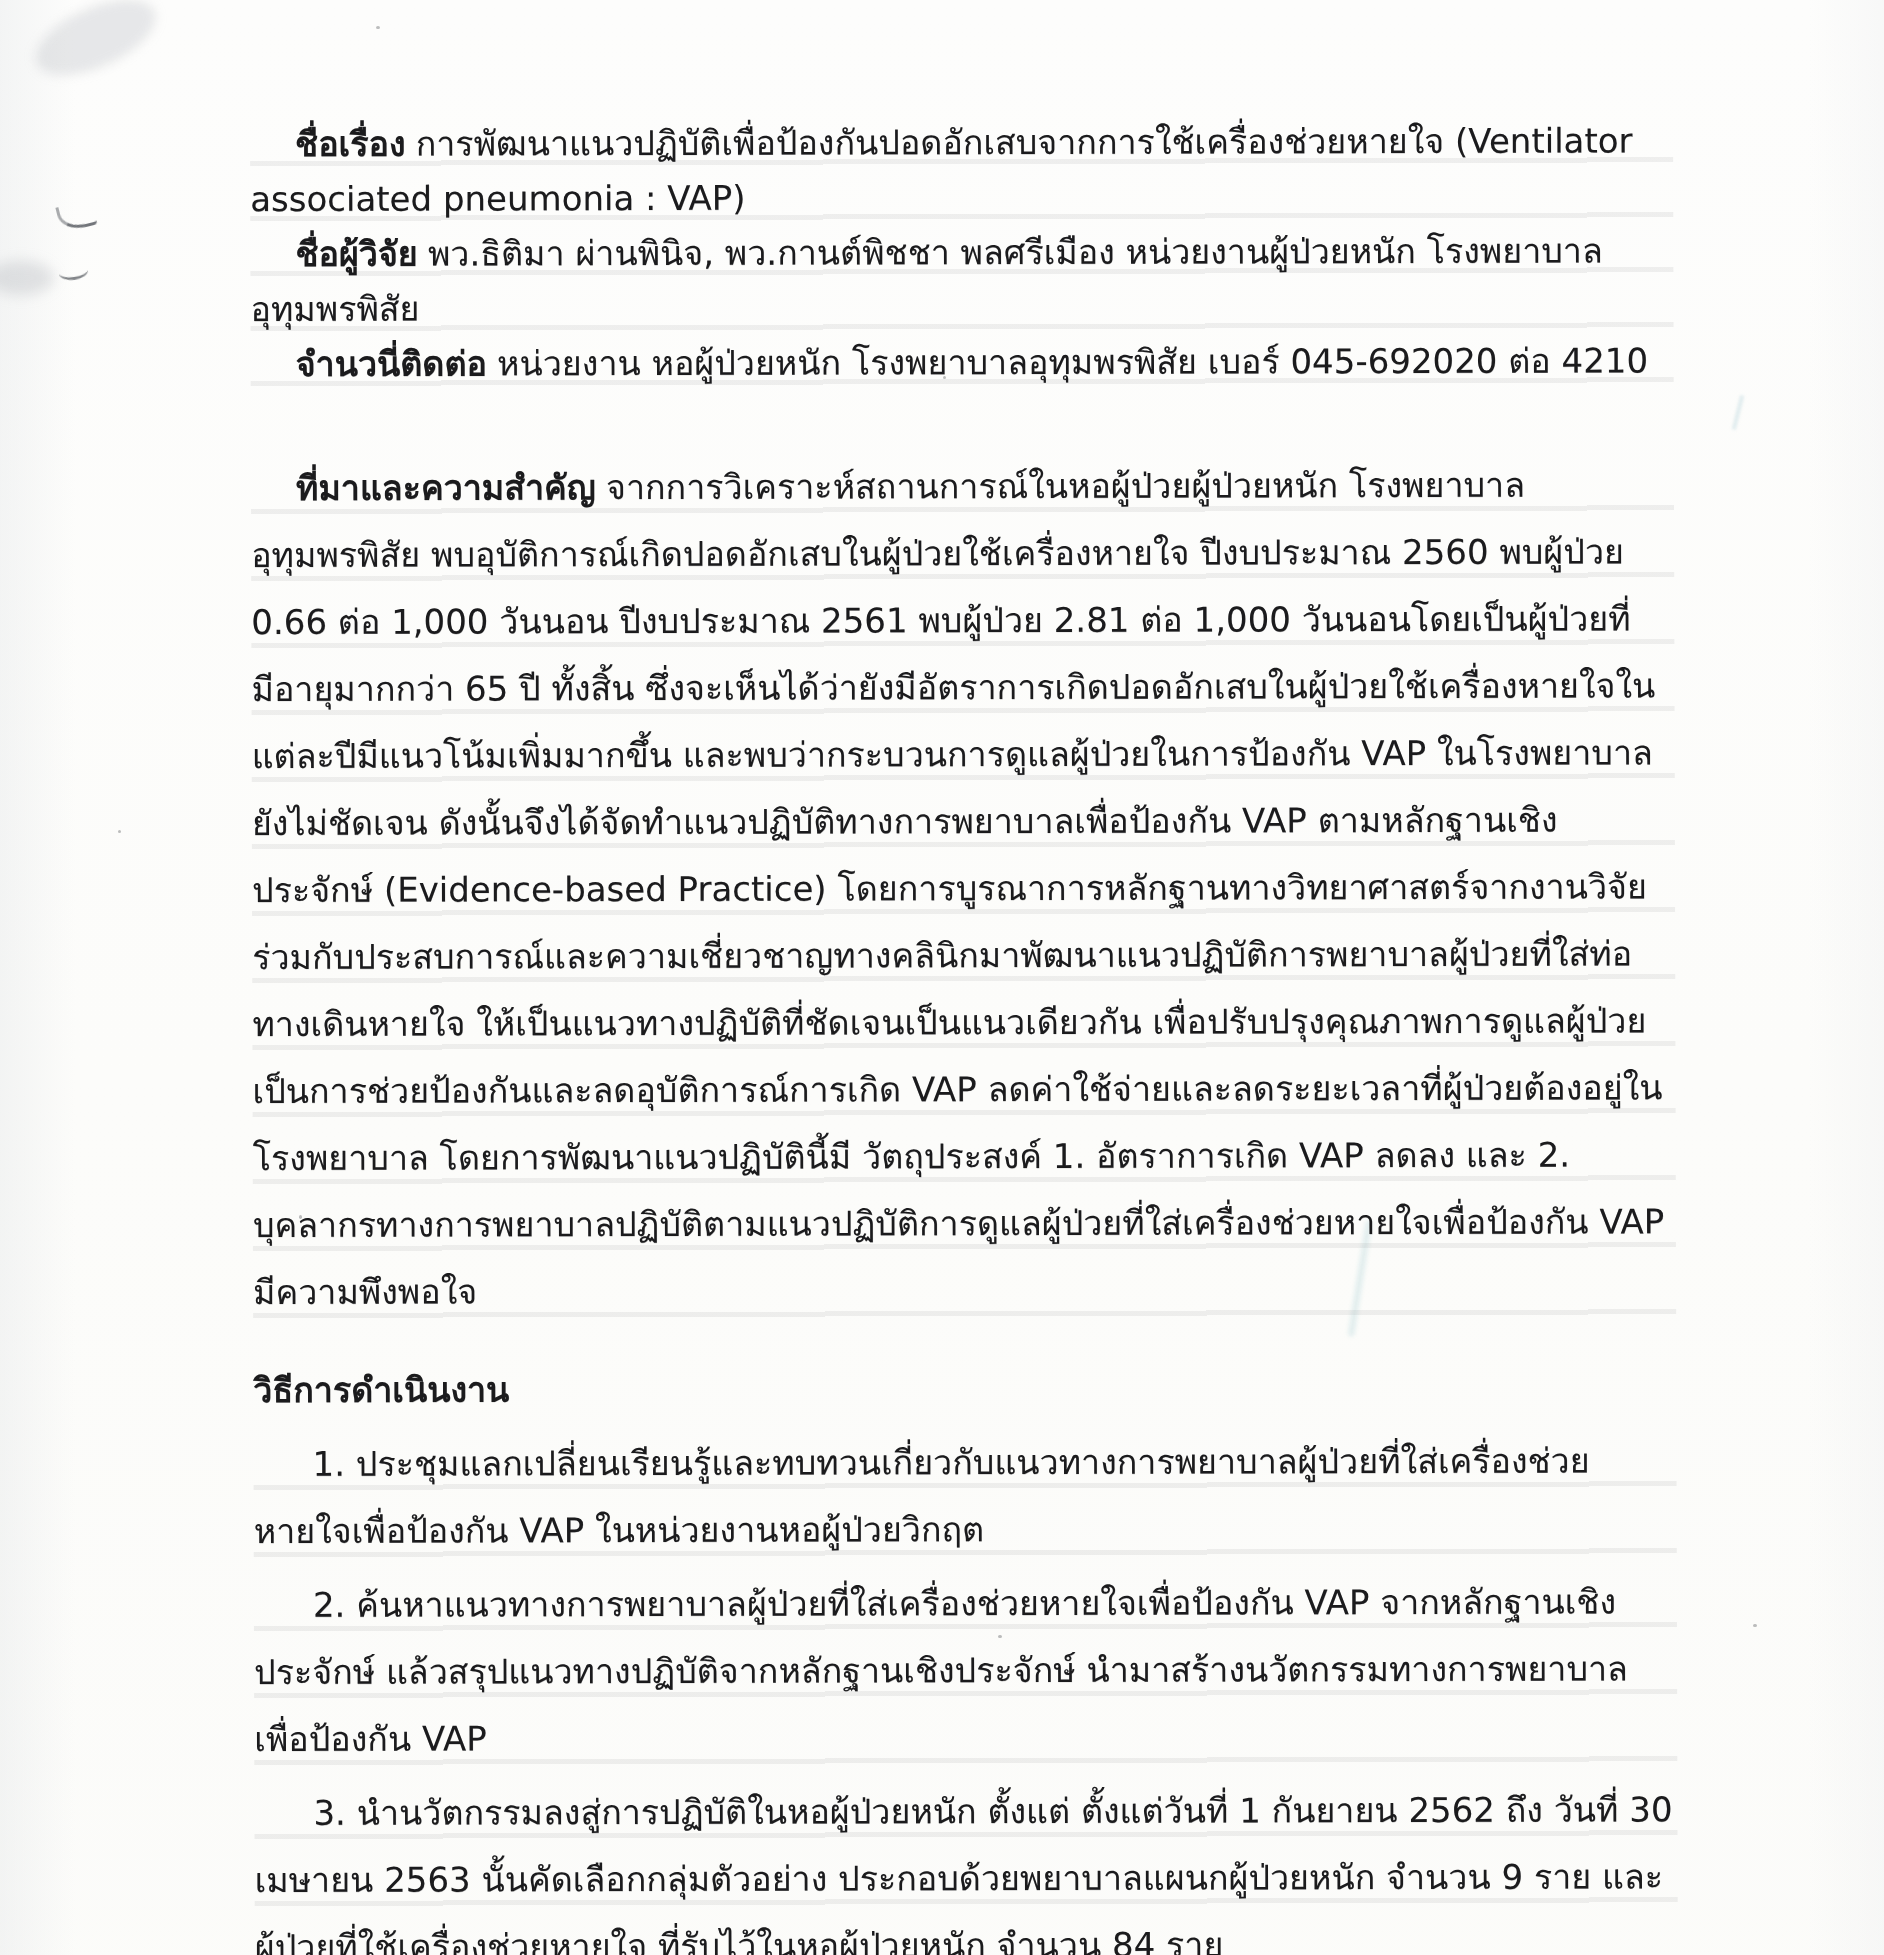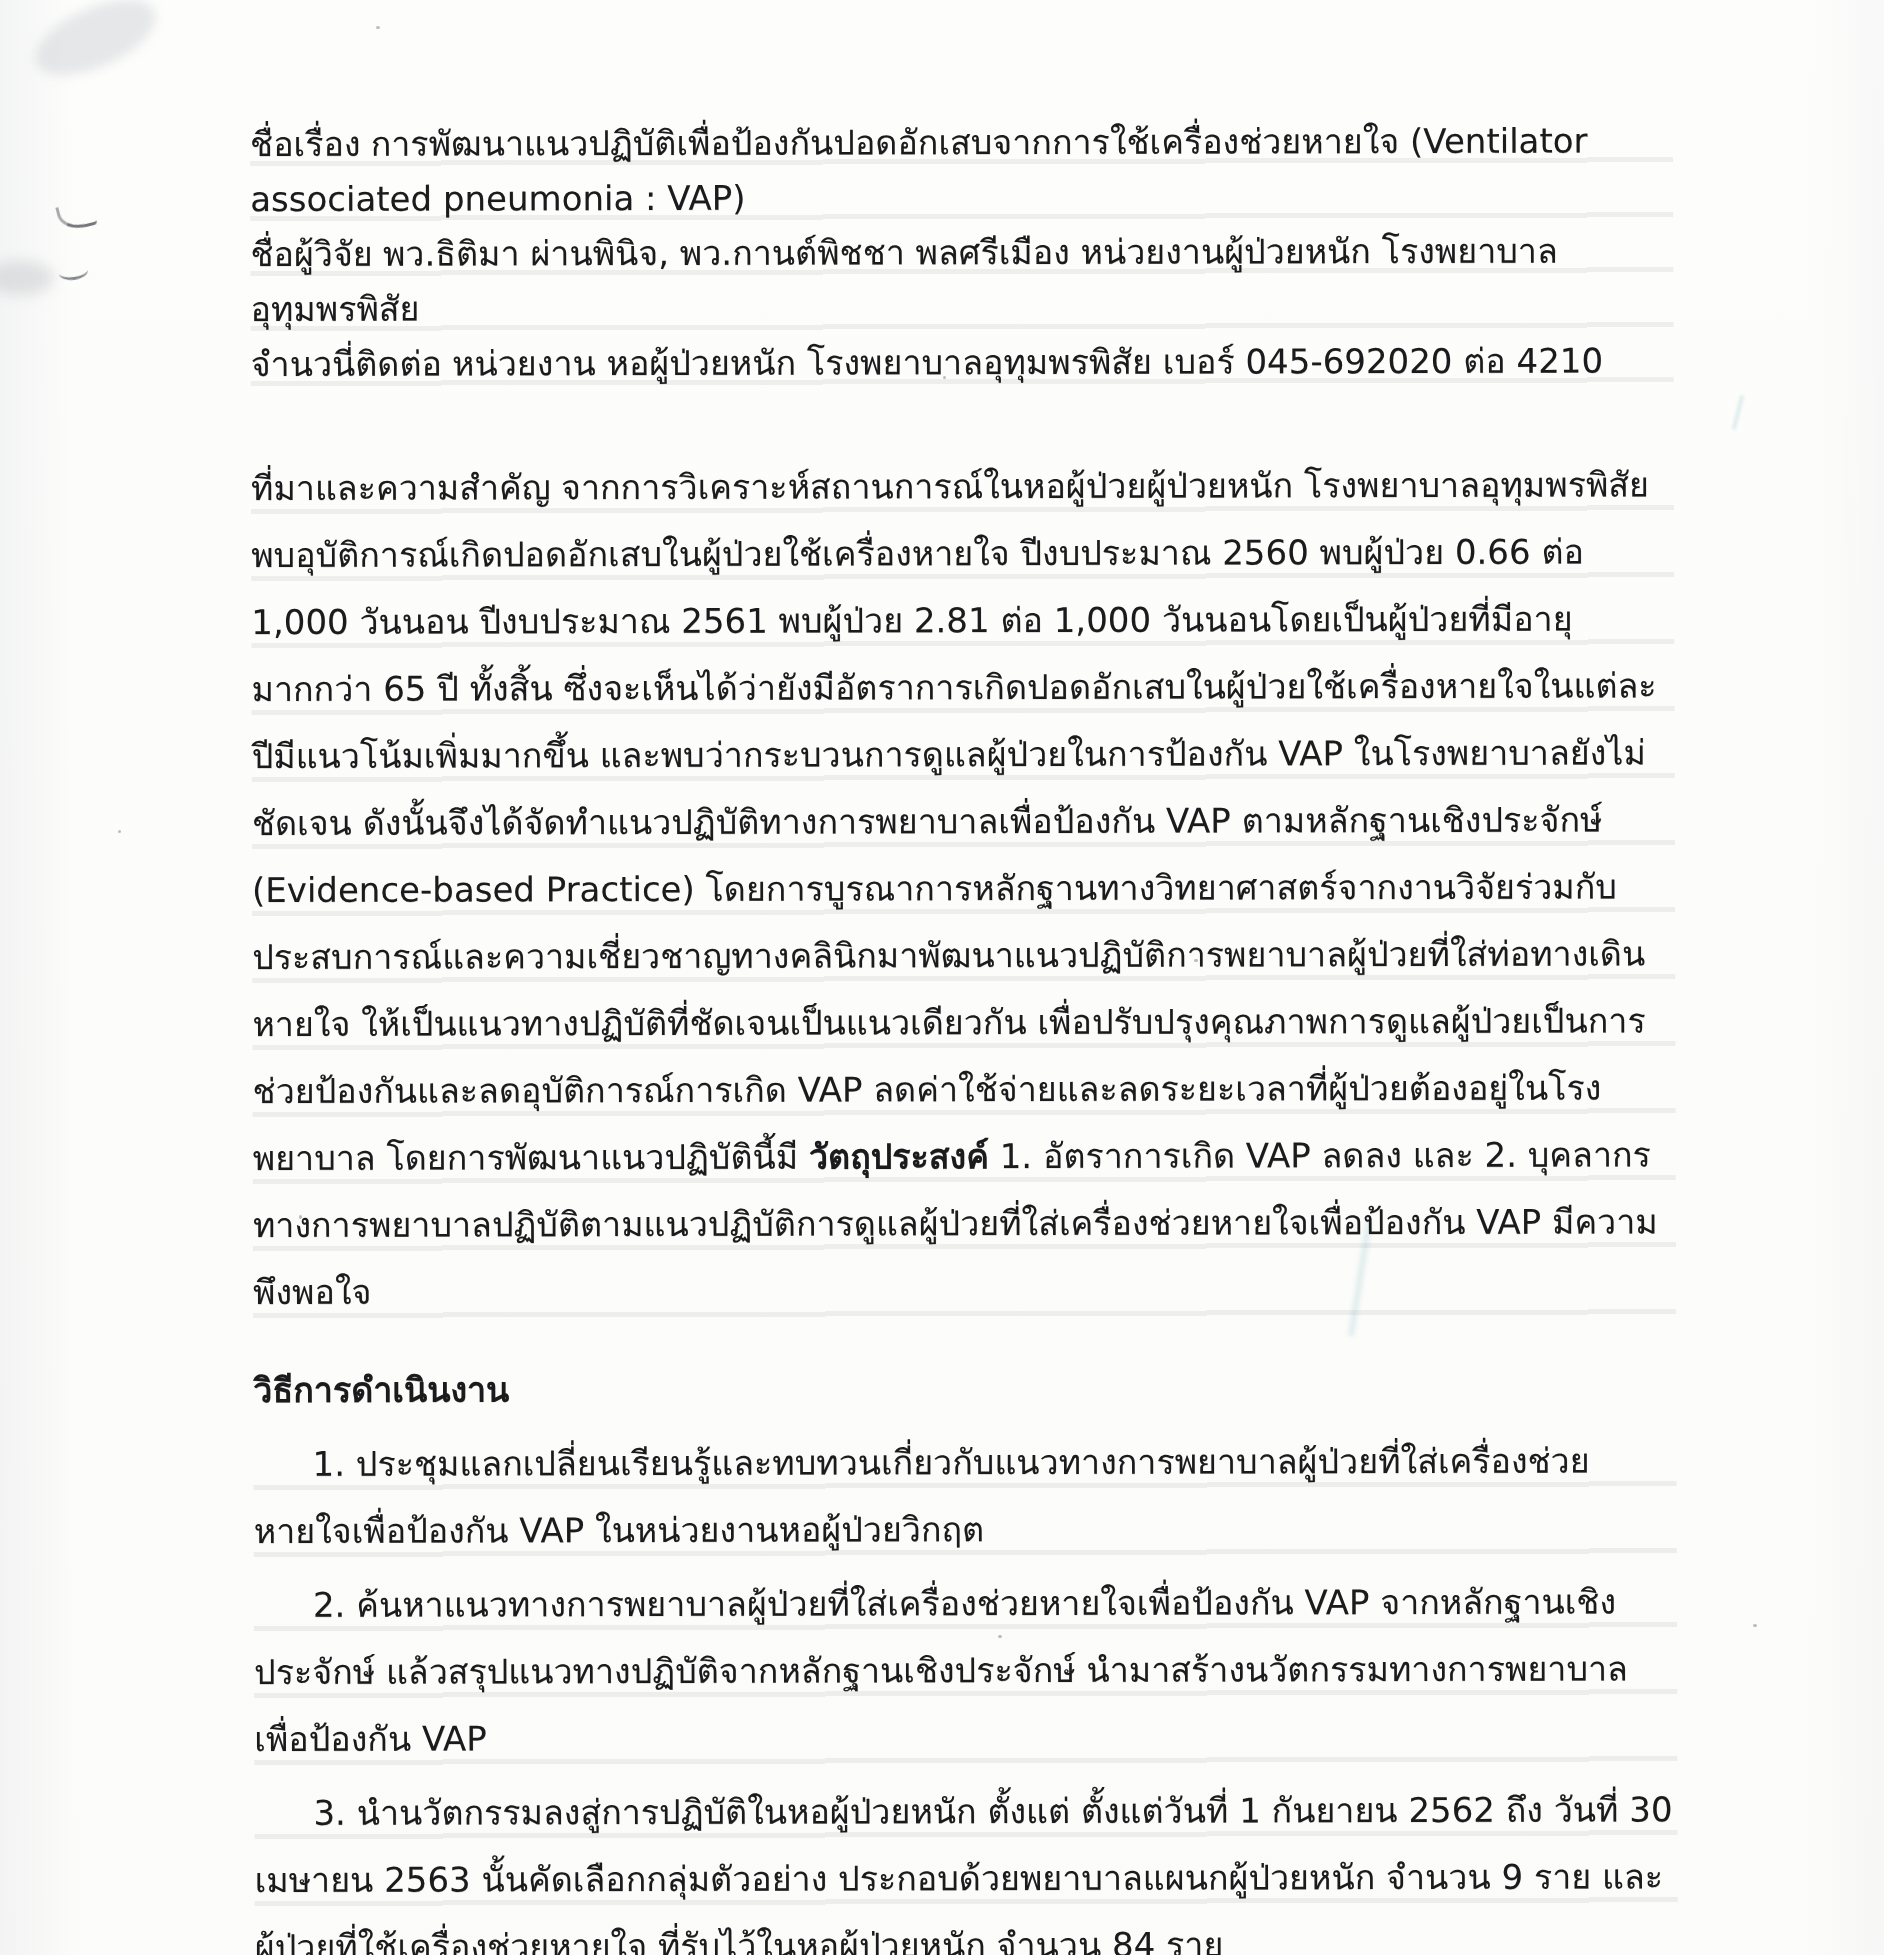--- a/index.html
+++ b/index.html
@@ -50,22 +50,22 @@
       rgba(0,0,0,0) 59px, rgba(0,0,0,0) 67px);
   }
   .para { margin-top: 63px; }
   .mheading {
     margin: 31px 0 0 0;
     line-height: 67px;
     font-weight: 700;
   }
   .mitem { text-indent: 59px; margin-top: 7px; }
   .mitem:first-of-type { margin-top: 0; }
-  .lbl { font-weight: 400; margin-right: 0.30em; }
-  .emph { font-weight: 700; }
+  .lbl { font-weight: 700; margin-right: 0.30em; margin-left: 45px; }
+  .emph { font-weight: 400; }
 
   
   .artifact { position: absolute; pointer-events: none; }
   .smudge-topleft {
     left: 31px; top: 7.8px; width: 129px; height: 59px;
     background: rgba(148,154,162,0.22);
     filter: blur(5.5px);
     transform: rotate(-24deg);
     border-radius: 50%;
   }

